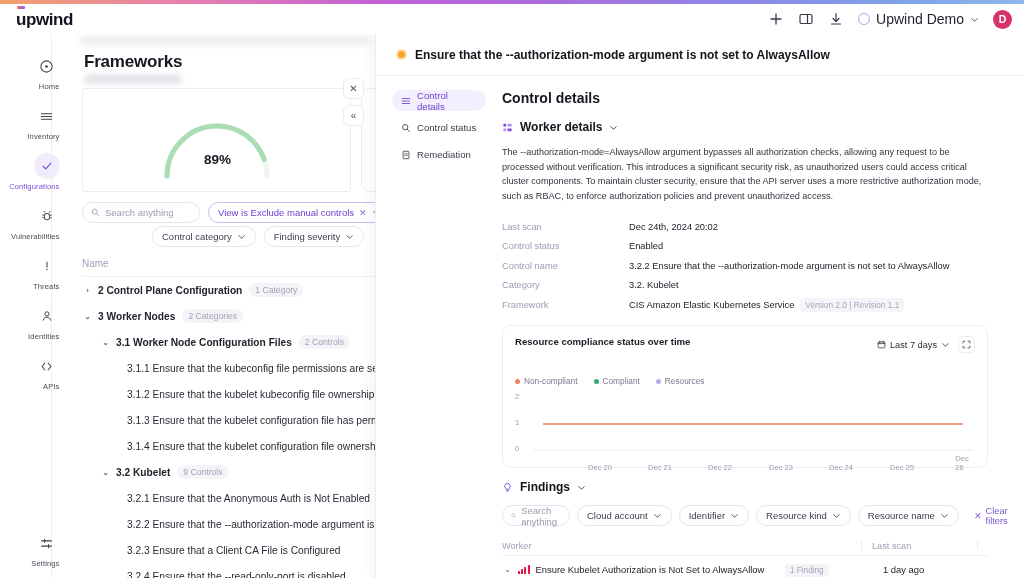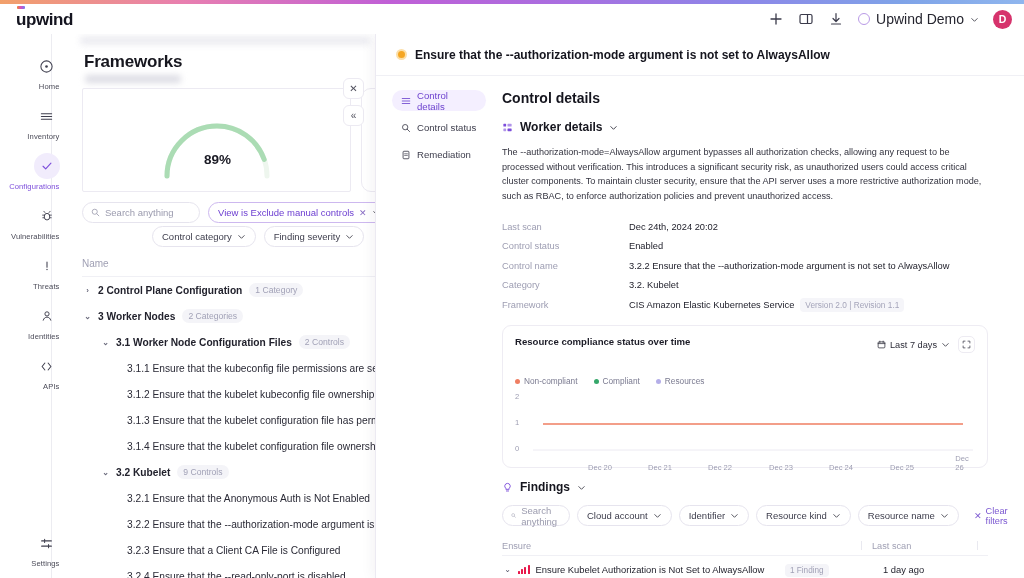--- a/index.html
+++ b/index.html
@@ -653,21 +653,21 @@
               </svg>
           </div>
           <div class="clear-filters">
             <span>✕</span>
             <span>Clear filters</span>
           </div>
         </div>
 
         <div class="find-table">
           <div class="ft-head">
-            <div class="ft-c1">Ensure</div>
+            <div class="ft-c1">Worker</div>
             <div class="ft-sep"></div>
             <div class="ft-c2">Last scan</div>
             <div class="ft-sep"></div>
           </div>
           <div class="ft-row">
             <span class="caret">⌄</span>
             <span class="bars">
               <i style="height:3px"></i>
                 <i style="height:5px"></i>
                 <i style="height:7px"></i>

